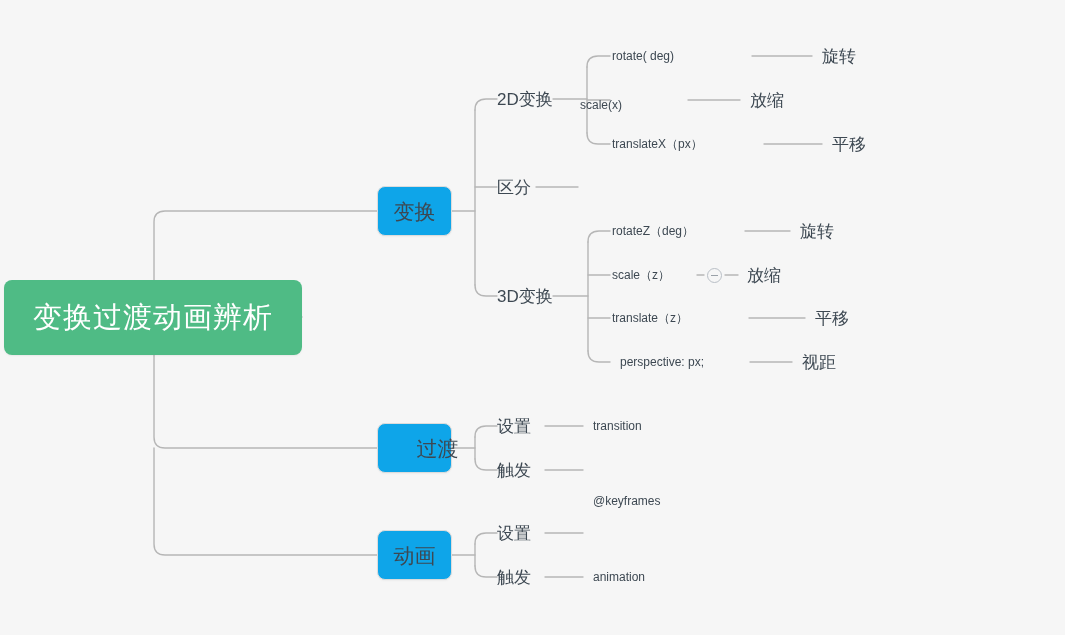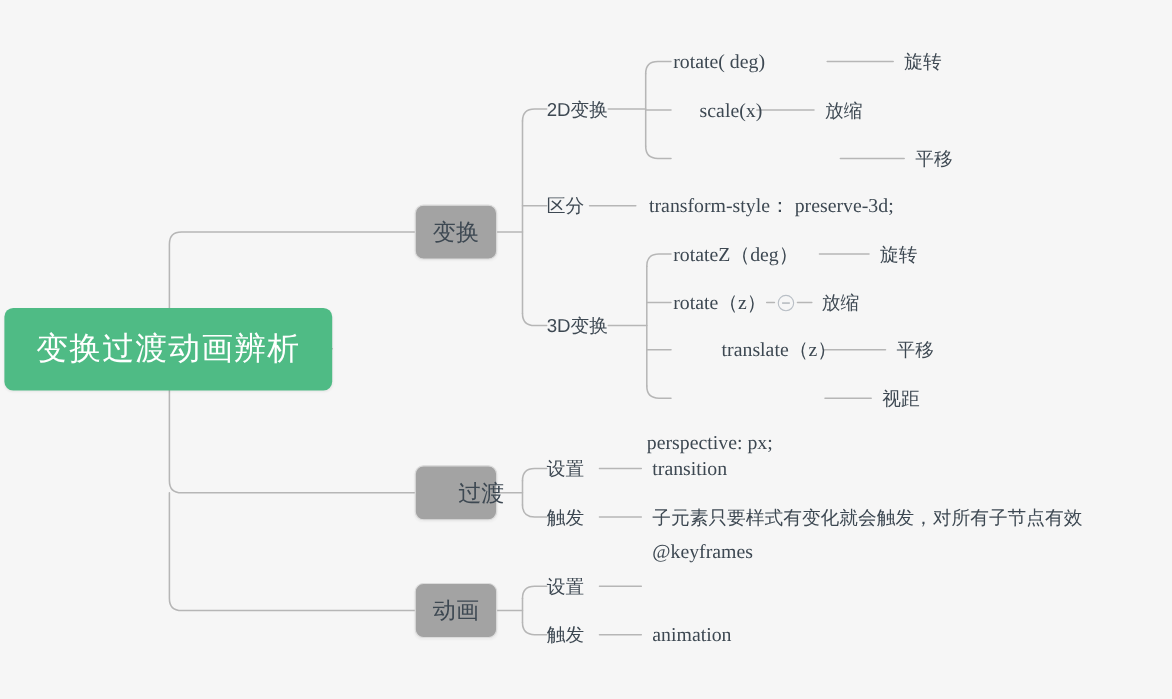--- a/index.html
+++ b/index.html
@@ -39,40 +39,39 @@
     border-radius: 8px;
     font-size: 29px;
     letter-spacing: 1px;
     display: flex;
     align-items: center;
     justify-content: center;
     box-shadow: 0 1px 2px rgba(0,0,0,0.06);
   }
   
   .branch-node {
-    background: #a3a3a3;
+    background: #0ea5e9;
     color: #3d4852;
     border: 1px solid #dcdcdc;
     border-radius: 8px;
     font-size: 21px;
     display: flex;
     align-items: center;
     justify-content: center;
     box-shadow: 0 1px 2px rgba(0,0,0,0.04);
   }
   
   .leaf-node {
     color: #3d4852;
     font-size: 17px;
     display: flex;
     align-items: center;
   }
   .leaf-node.sub {
-    font-size: 18px;
-    font-family: Liberation Serif, serif;
+    font-size: 12px;
   }
   .leaf-node.cn {
     font-size: 17px;
   }
   .collapse-badge {
     position: absolute;
     width: 15px;
     height: 15px;
     border: 1px solid #b9bfc6;
     border-radius: 50%;
@@ -167,84 +166,81 @@
     <span>2D变换</span>
   </div>
 
   <div class="node leaf-node sub" style="left:612px; top:45px; height:22px;">
     <span>rotate( deg)</span>
   </div>
   <div class="node leaf-node cn" style="left:822px; top:45px; height:22px;">
     <span>旋转</span>
   </div>
 
-  <div class="node leaf-node sub" style="left:636px; top:89px; height:22px;">
+  <div class="node leaf-node sub" style="left:580px; top:89px; height:22px;align-items:flex-end;">
     <span>scale(x)</span>
   </div>
   <div class="node leaf-node cn" style="left:750px; top:89px; height:22px;">
     <span>放缩</span>
   </div>
 
+  <div class="node leaf-node sub" style="left:612px; top:133px; height:22px;">
+    <span>translateX（px）</span>
+  </div>
   <div class="node leaf-node cn" style="left:832px; top:133px; height:22px;">
     <span>平移</span>
   </div>
 
   <div class="node leaf-node" style="left:497px; top:176px; height:22px;">
     <span>区分</span>
   </div>
-  <div class="node leaf-node sub" style="left:590px; top:176px; height:22px;">
-    <span>transform-style： preserve-3d;</span>
-  </div>
 
   <div class="node leaf-node" style="left:497px; top:285px; height:22px;">
     <span>3D变换</span>
   </div>
 
   <div class="node leaf-node sub" style="left:612px; top:220px; height:22px;">
     <span>rotateZ（deg）</span>
   </div>
   <div class="node leaf-node cn" style="left:800px; top:220px; height:22px;">
     <span>旋转</span>
   </div>
 
   <div class="node leaf-node sub" style="left:612px; top:264px; height:22px;">
-    <span>rotate（z）</span>
+    <span>scale（z）</span>
   </div>
   <div class="collapse-badge" style="left:707px; top:268px;"></div>
   <div class="node leaf-node cn" style="left:747px; top:264px; height:22px;">
     <span>放缩</span>
   </div>
 
-  <div class="node leaf-node sub" style="left:612px; top:307px; height:22px;margin-left:44px;">
+  <div class="node leaf-node sub" style="left:612px; top:307px; height:22px;">
     <span>translate（z）</span>
   </div>
   <div class="node leaf-node cn" style="left:815px; top:307px; height:22px;">
     <span>平移</span>
   </div>
 
-  <div class="node leaf-node sub" style="left:588px; top:351px; height:22px;margin-top:40px;">
+  <div class="node leaf-node sub" style="left:620px; top:351px; height:22px;">
     <span>perspective: px;</span>
   </div>
   <div class="node leaf-node cn" style="left:802px; top:351px; height:22px;">
     <span>视距</span>
   </div>
 
   <div class="node leaf-node" style="left:497px; top:415px; height:22px;">
     <span>设置</span>
   </div>
   <div class="node leaf-node sub" style="left:593px; top:415px; height:22px;">
     <span>transition</span>
   </div>
 
   <div class="node leaf-node" style="left:497px; top:459px; height:22px;">
     <span>触发</span>
   </div>
-  <div class="node leaf-node cn" style="left:593px; top:459px; height:22px;">
-    <span>子元素只要样式有变化就会触发，对所有子节点有效</span>
-  </div>
 
   <div class="node leaf-node" style="left:497px; top:522px; height:22px;">
     <span>设置</span>
   </div>
   <div class="node leaf-node sub" style="left:593px; top:490px; height:22px;align-items:center;">
     <span>@keyframes</span>
   </div>
 
   <div class="node leaf-node" style="left:497px; top:566px; height:22px;">
     <span>触发</span>

